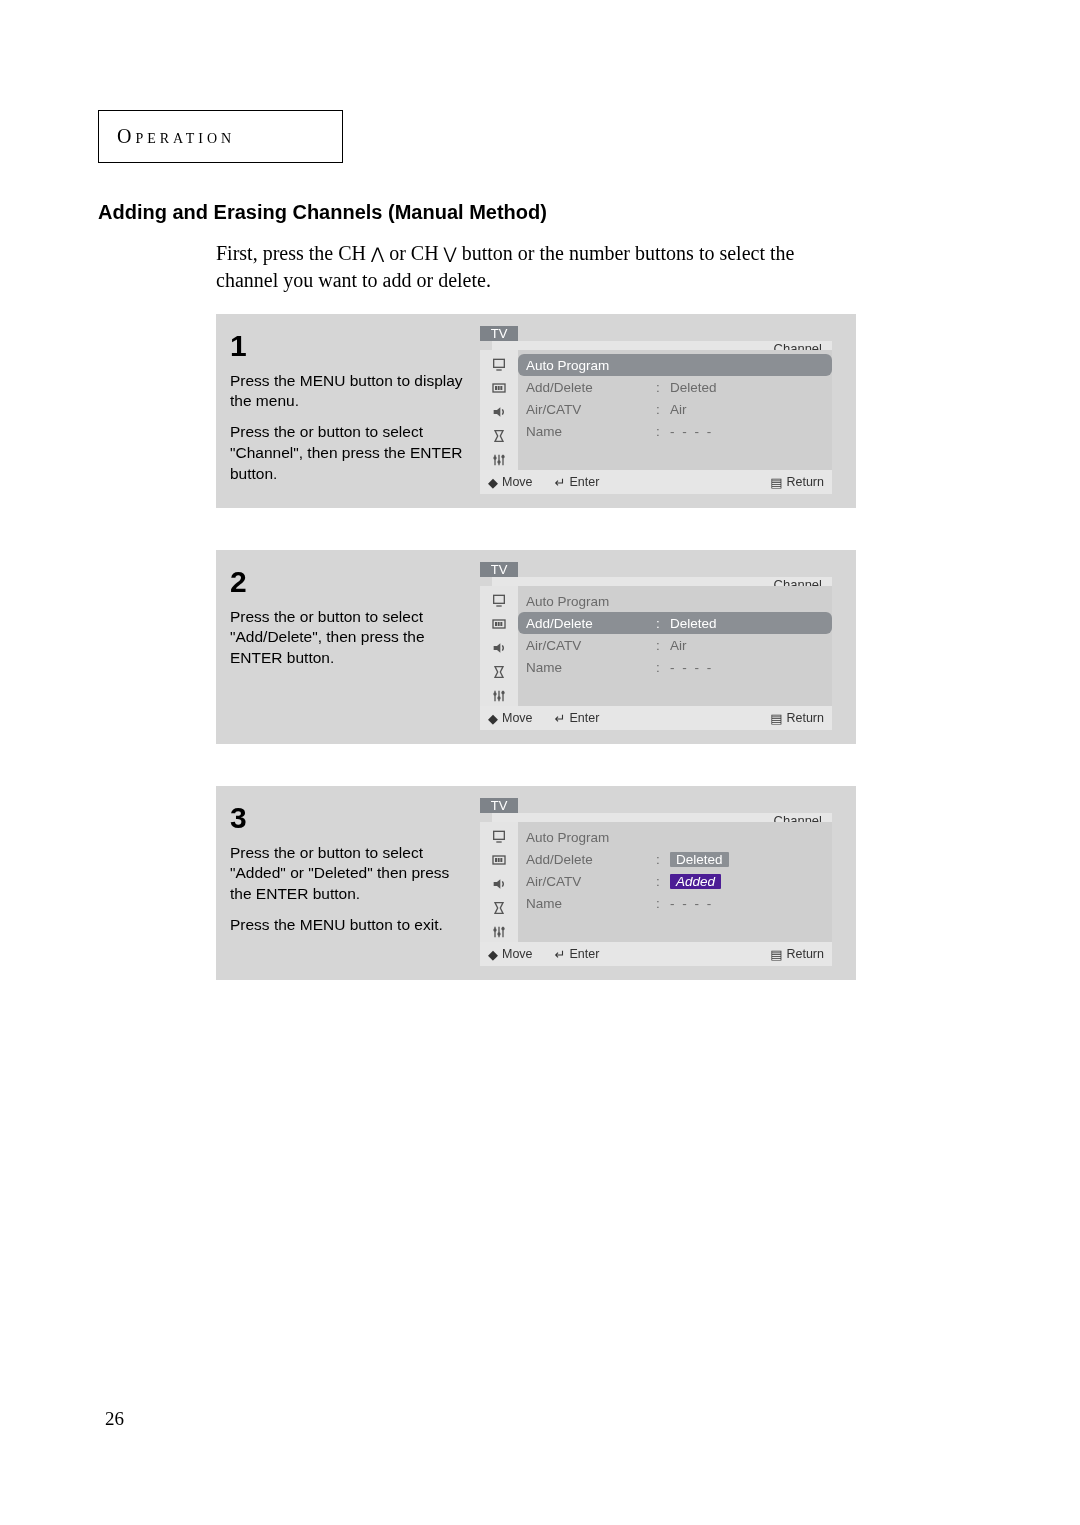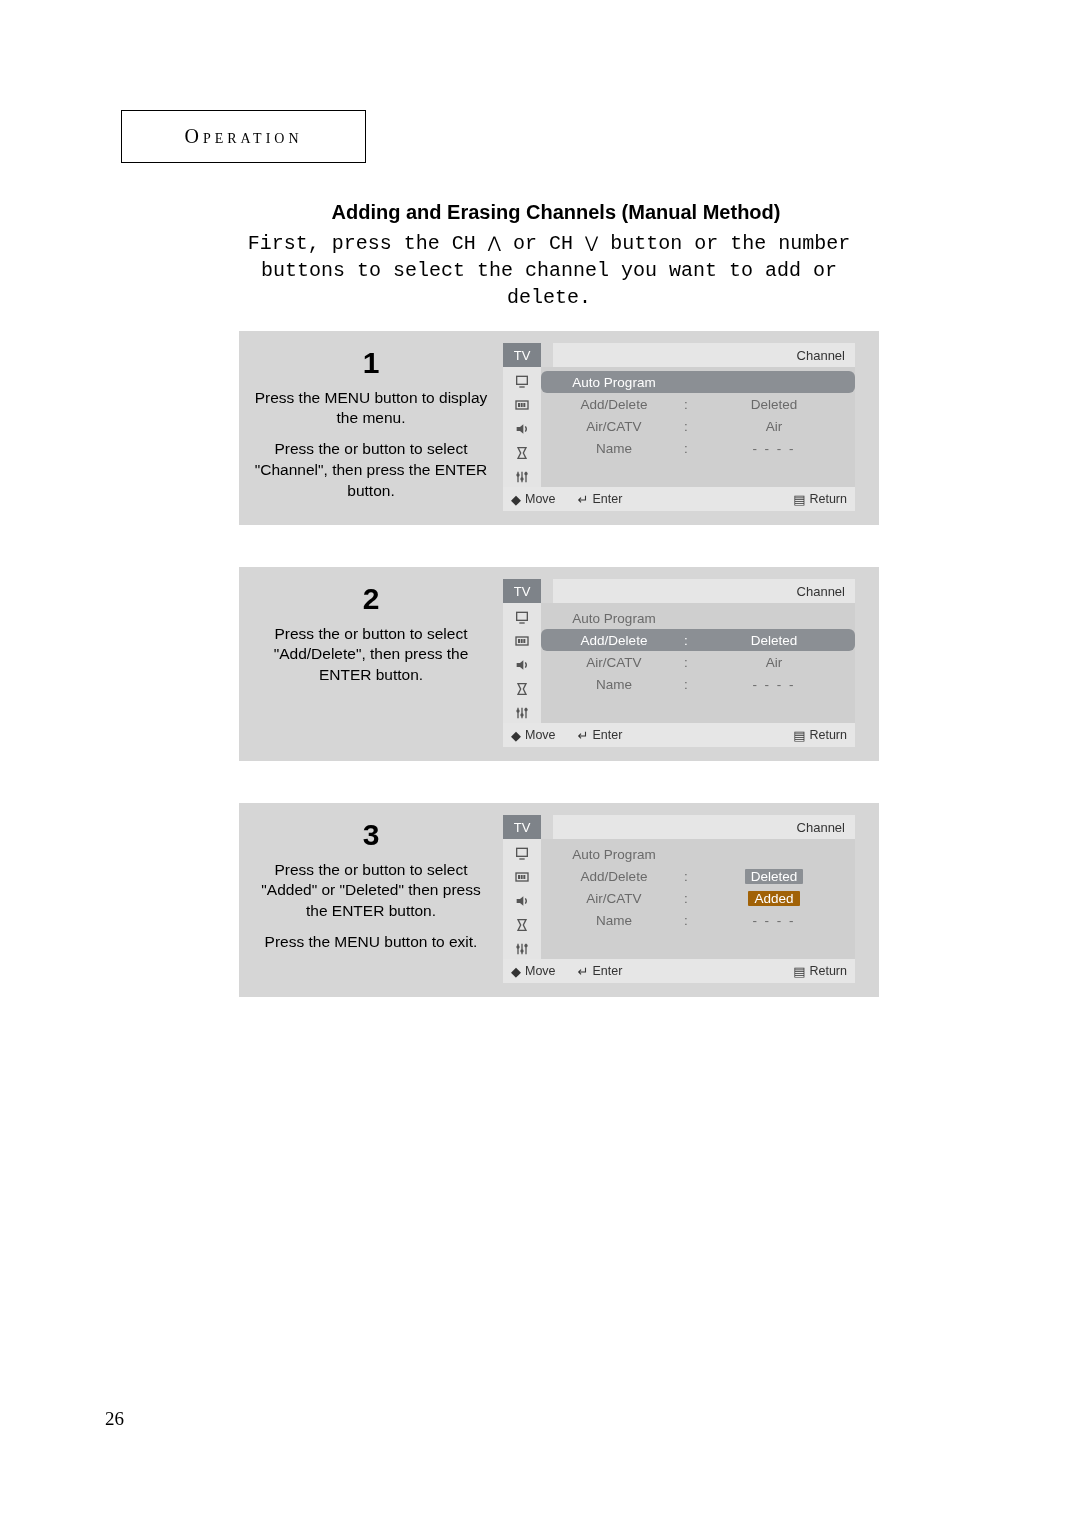--- a/index.html
+++ b/index.html
@@ -8,44 +8,43 @@
     padding: 0;
     width: 1080px;
     height: 1525px;
     background: #fff;
     font-family: Arial, Helvetica, sans-serif;
     color: #000;
     position: relative;
   }
   .page {
     position: absolute;
-    left: 121px;
+    left: 98px;
     top: 110px;
     width: 870px;
-    text-align: center;
   }
   .op-box {
     border: 1.5px solid #000;
     width: 245px;
     padding: 14px 18px;
     font-family: Georgia, 'Times New Roman', serif;
     letter-spacing: 4px;
     font-size: 20px;
     font-variant: small-caps;
   }
   .heading {
     margin-top: 38px;
     font-weight: bold;
     font-size: 20px;
   }
   .intro {
-    font-family: Liberation Mono, monospace;
+    font-family: Liberation Serif, serif;
     font-size: 20px;
     line-height: 1.35;
-    margin-top: 6px;
+    margin-top: 16px;
     margin-left: 118px;
     width: 620px;
   }
   .intro .chev {
     font-size: 16px;
     vertical-align: 1px;
   }
   .step-block {
     background: #d6d6d6;
     width: 640px;
@@ -71,20 +70,21 @@
   .tv-panel {
     width: 352px;
     background: #d6d6d6;
     border: none;
   }
   .tv-header {
     display: flex;
     height: 24px;
     font-size: 13px;
     color: #fff;
+    flex-direction: column;
   }
   .tv-header .tab {
     background: #7e8389;
     width: 38px;
     display: flex;
     align-items: center;
     justify-content: center;
   }
   .tv-header .rest {
     background: #e6e6e6;
@@ -139,25 +139,26 @@
     color: #fff;
   }
   .tv-row .chip-selected {
     background: #8b8f94;
     color: #fff;
     padding: 0 6px;
     border-radius: 1px;
     display: inline-block;
   }
   .tv-row .chip-added {
-    background: #a16207;
+    background: #4c1d95;
     color: #fff;
     padding: 0 6px;
     border-radius: 1px;
     display: inline-block;
+    font-style: italic;
   }
   .tv-row .dashes {
     letter-spacing: 2px;
   }
   .tv-footer {
     height: 24px;
     background: #e6e6e6;
     display: flex;
     align-items: center;
     font-size: 12.5px;

